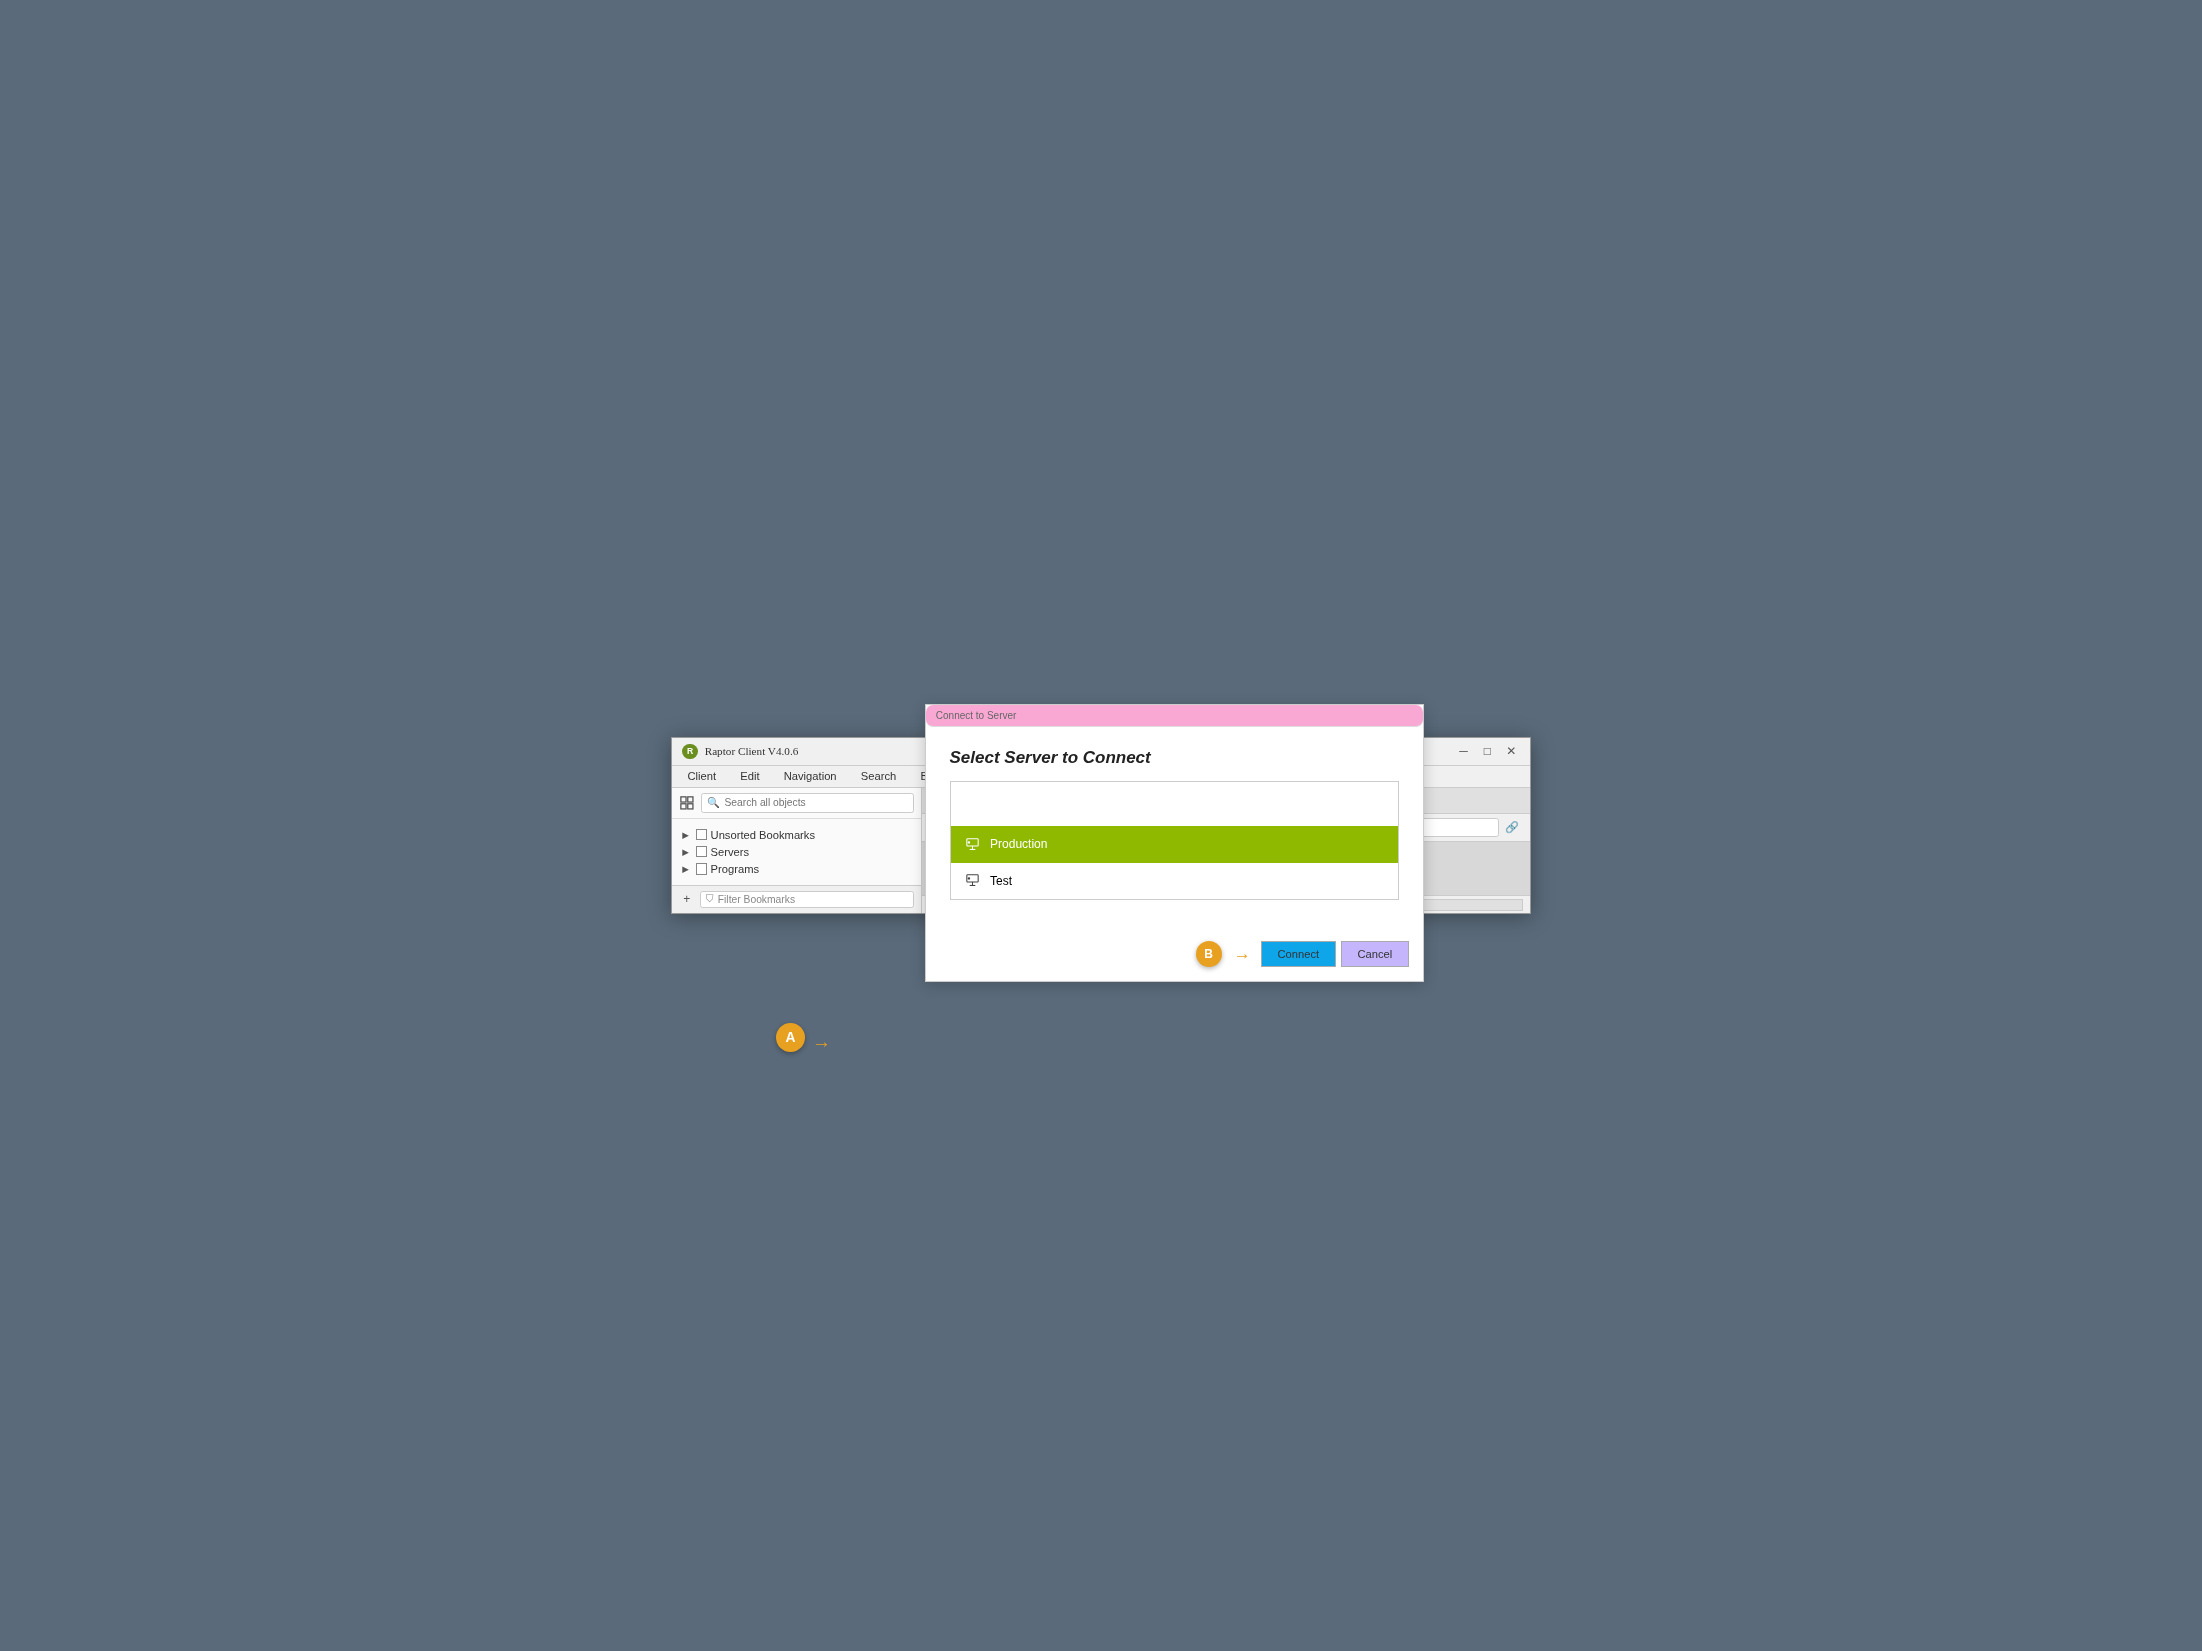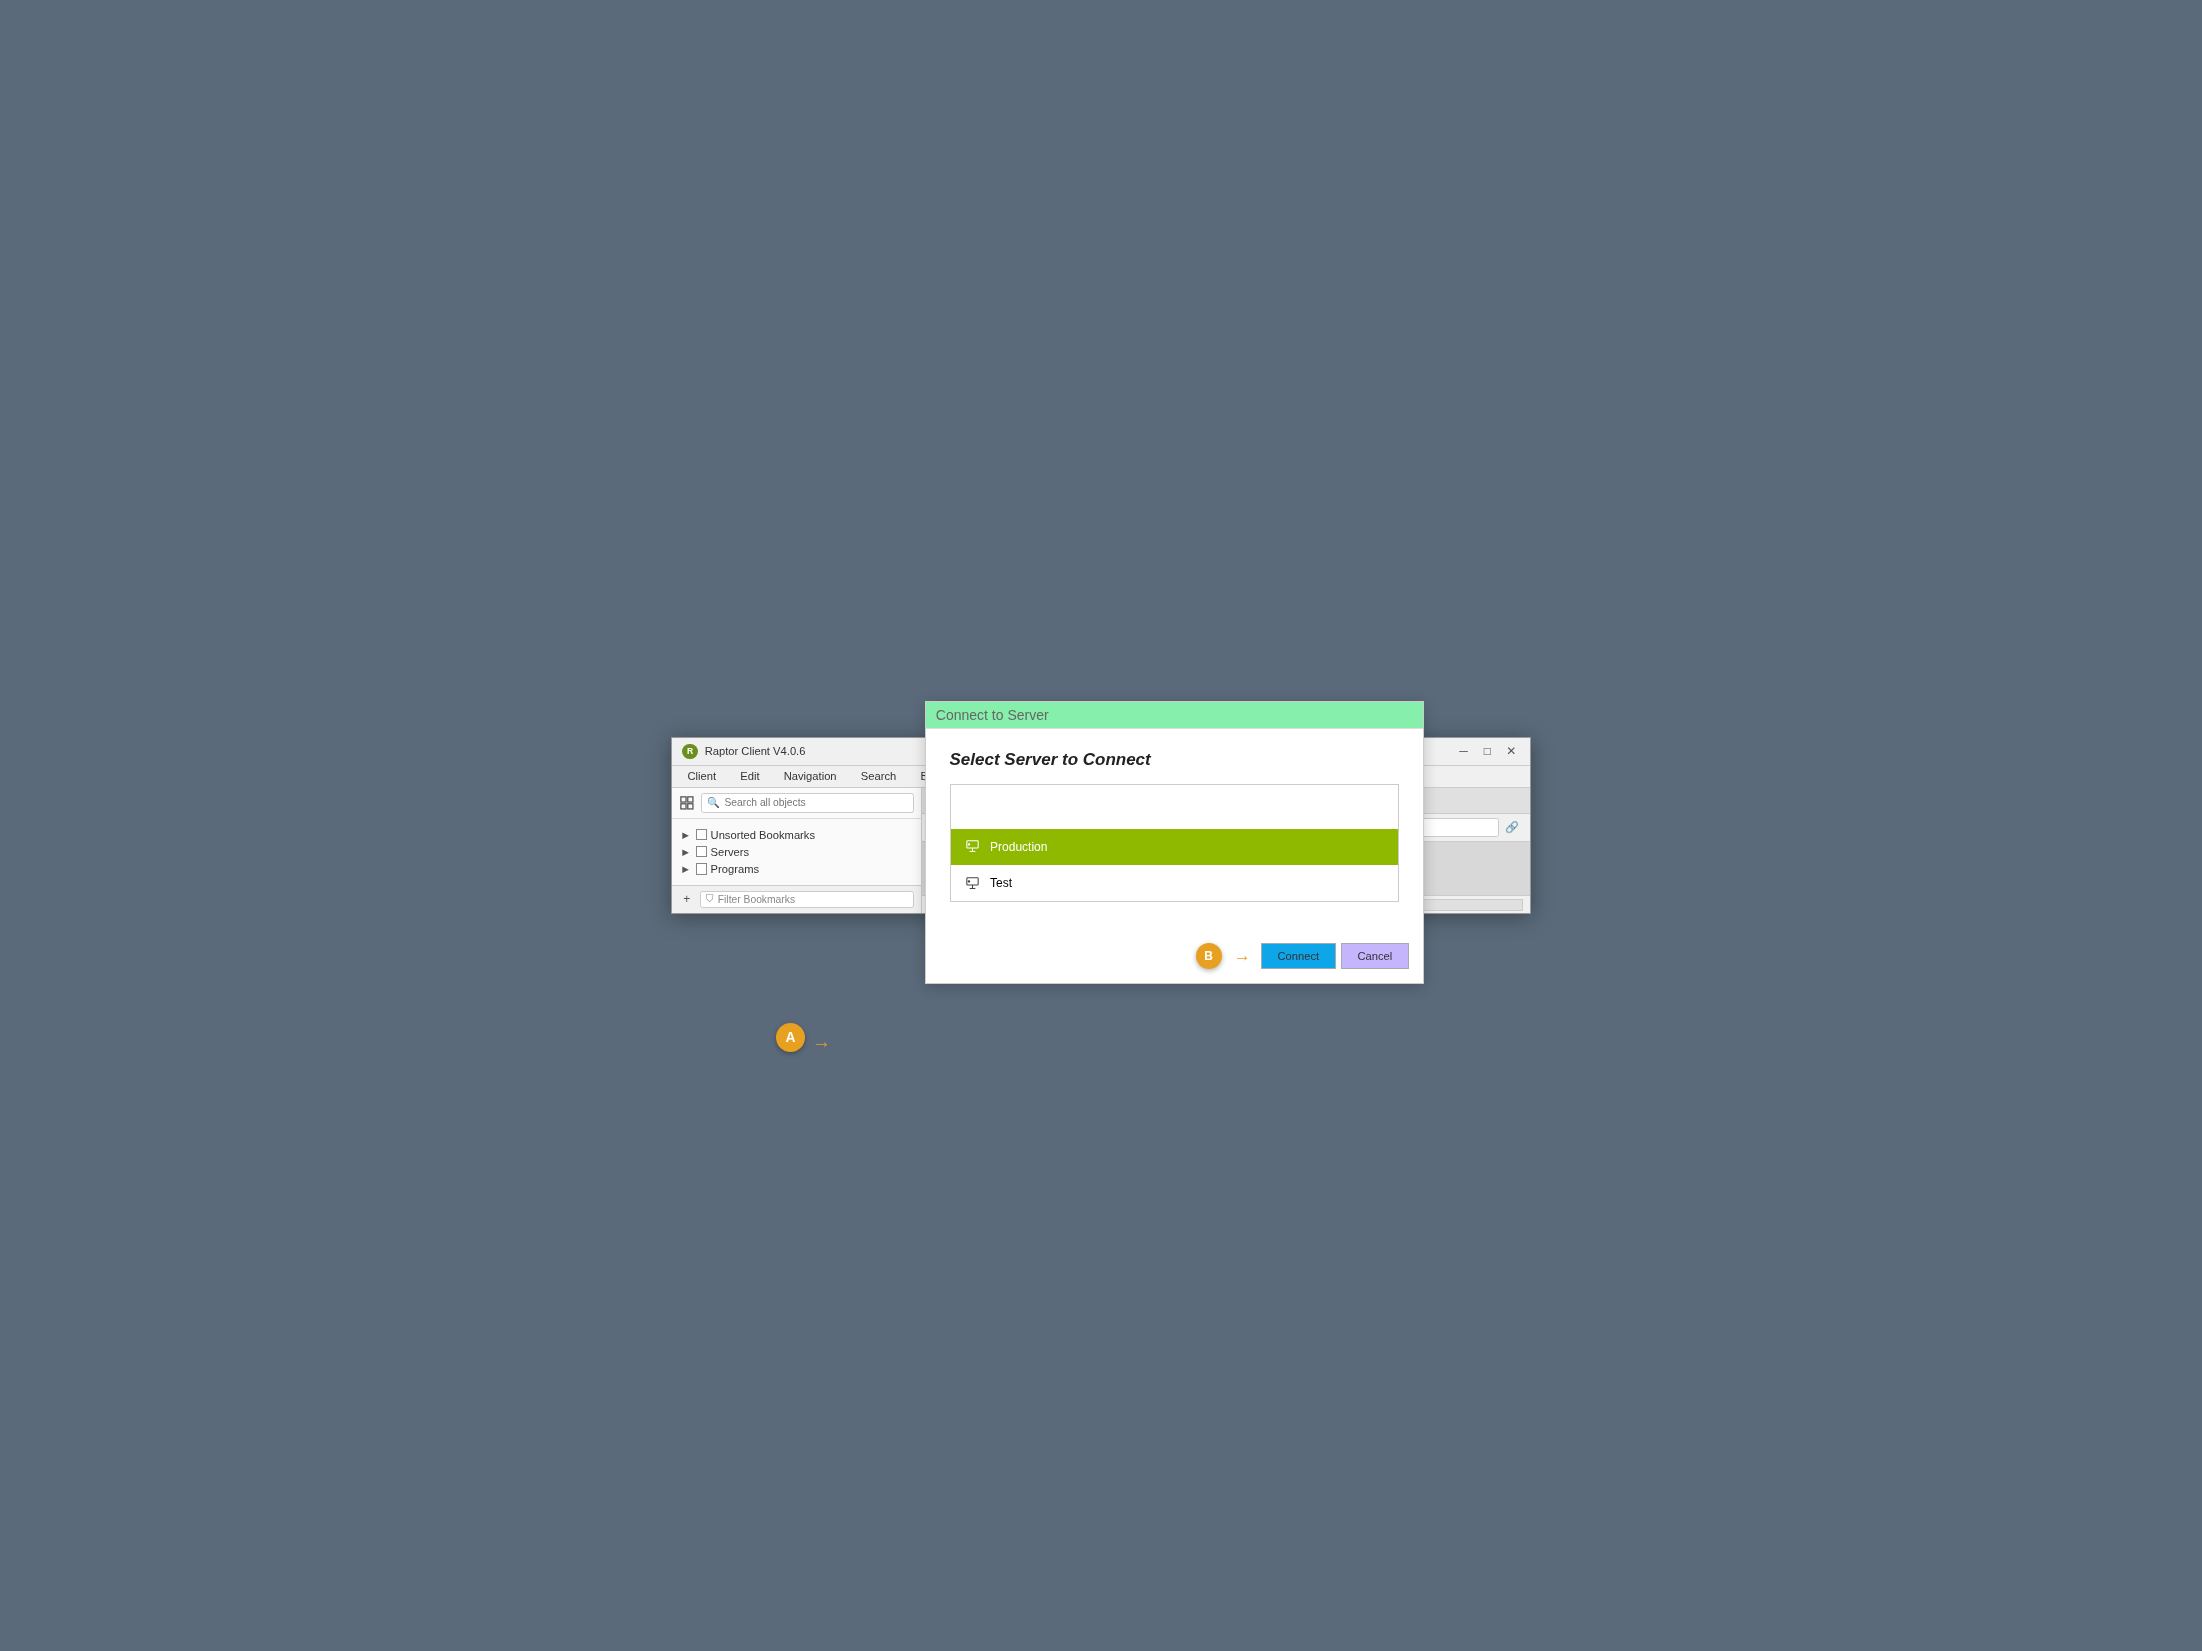--- a/index.html
+++ b/index.html
@@ -42,20 +42,21 @@
       display: flex;
       align-items: center;
       justify-content: center;
       color: white;
       font-size: 8.6px;
       font-weight: bold;
     }
     .title-bar-title {
       font-size: 11.2px;
       color: #333;
+      font-family: Liberation Serif, serif;
     }
     .title-bar-controls {
       display: flex;
       gap: 6.9px;
     }
     .title-bar-btn {
       width: 17px;
       height: 17px;
       border: none;
       background: transparent;
@@ -326,25 +327,26 @@
       background: white;
       border: 0.9px solid #ccc;
       box-shadow: 0 3.4px 13.8px rgba(0,0,0,0.2);
       width: 499px;
       pointer-events: all;
       position: relative;
       top: -26px;
       left: -52px;
     }
     .dialog-titlebar {
-      background: #86efac;
+      background: #f9a8d4;
       border-bottom: 0.9px solid #ddd;
       padding: 5.2px 10.3px;
-      font-size: 14px;
+      font-size: 10px;
       color: #666;
+      border-radius: 7px;
     }
     .dialog-body {
       padding: 20.6px 24px;
     }
     .dialog-heading {
       font-size: 17px;
       font-weight: bold;
       color: #222;
       margin-bottom: 13.8px;
       font-style: italic;

